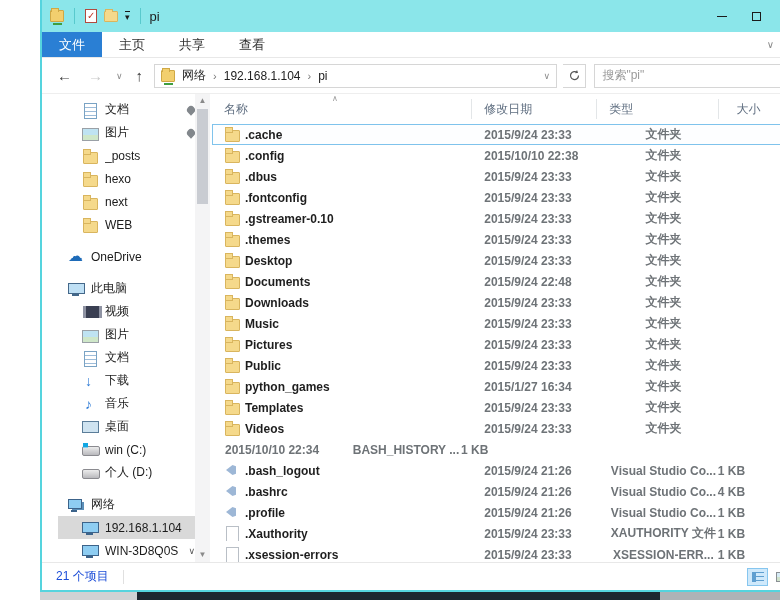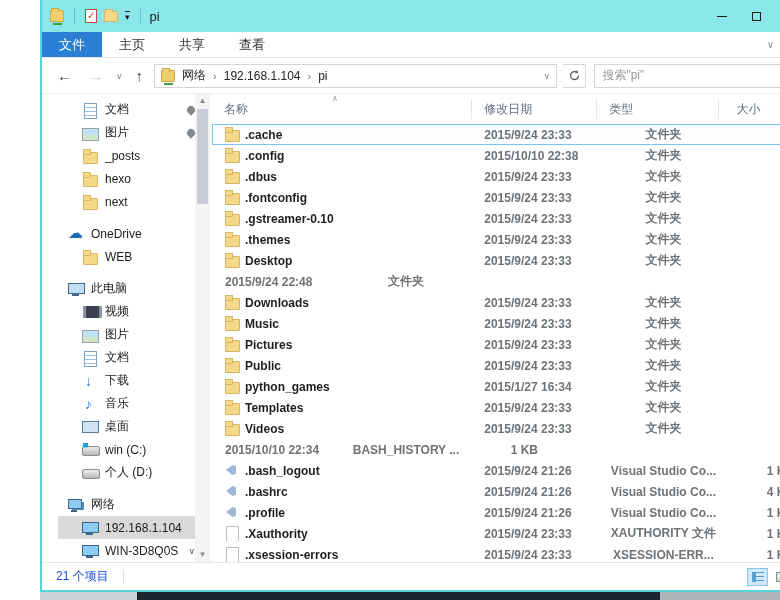--- a/index.html
+++ b/index.html
@@ -116,21 +116,21 @@
   .col-head { height:30px; flex:none; display:flex; align-items:center; font-size:12px; color:#5f6e80; position:relative; }
   .hcell { height:20px; display:flex; align-items:center; padding-left:12px; border-right:1px solid #e3e6e8; }
   .h-name { width:262px; } .h-date { width:126px; } .h-type { width:122px; } .h-size { width:89px; border-right:none; padding-left:18px; }
   .sort-chev { position:absolute; left:120px; top:0px; font-size:8px; color:#999; }
   .rows { flex:1;font-weight:bold; }
   .row { height:21px; display:flex; align-items:center; font-size:12px; border:1px solid transparent; }
   .row.selected { border-color:#7fc3ec; background:#fdfeff; }
   .cell-name { width:262px; display:flex; align-items:center; gap:6px; padding-left:11px; color:#1e1e1e; white-space:nowrap; overflow:hidden; }
   .cell-date { width:126px; color:#6e7377; padding-left:12px; }
   .cell-type { width:122px; color:#6e7377; padding-left:12px; white-space:nowrap; overflow:hidden;text-align:center; }
-  .cell-size { width:89px; color:#6e7377; text-align:right; padding-right:12px; }
+  .cell-size { width:89px; color:#6e7377; padding-right:12px; }
   .ficon { width:15px; height:15px; }
 
   
   .statusbar { height:28px; flex:none; border-top:1px solid #e8e8e8; display:flex; align-items:center; padding:0 14px; font-size:12px; color:#1d4ed8; }
   .status-sep { width:1px; height:14px; background:#e0e0e0; margin-left:14px; }
   .view-btns { margin-left:auto; display:flex; gap:4px; }
   .view-btn { width:21px; height:18px; display:flex; align-items:center; justify-content:center; border:1px solid transparent; }
   .view-btn.active { background:#cfe9fb; border-color:#86c6ef; }
   .vb-details { display:inline-block; width:12px; height:10px;
     background:repeating-linear-gradient(#5f9fd0 0 1.5px,transparent 1.5px 4px); border-left:4px solid #5f9fd0; }
@@ -234,28 +234,28 @@
           <div class="side-item lv2">
             <span class="sicon icon-folder"></span>
             <span class="slabel">hexo</span>
 
           </div>
           <div class="side-item lv2">
             <span class="sicon icon-folder"></span>
             <span class="slabel">next</span>
 
           </div>
+          <div class="side-item lv2">
+            <span class="sicon icon-folder"></span>
+            <span class="slabel">WEB</span>
+
+          </div>
           <div class="side-item lv1 gap">
             <span class="sicon icon-cloud"></span>
             <span class="slabel">OneDrive</span>
-
-          </div>
-          <div class="side-item lv2">
-            <span class="sicon icon-folder"></span>
-            <span class="slabel">WEB</span>
 
           </div>
           <div class="side-item lv1 gap">
             <span class="sicon icon-pc"></span>
             <span class="slabel">此电脑</span>
 
           </div>
           <div class="side-item lv2">
             <span class="sicon icon-film"></span>
             <span class="slabel">视频</span>
@@ -385,20 +385,24 @@
             <div class="row">
               <span class="cell-name">
                 <span class="ficon icon-folder"></span>
                 <span>Desktop</span>
               </span>
               <span class="cell-date">2015/9/24 23:33</span>
               <span class="cell-type">文件夹</span>
               <span class="cell-size"></span>
             </div>
             <div class="row">
+              <span class="cell-name">
+                <span class="ficon icon-folder"></span>
+                <span>Documents</span>
+              </span>
               <span class="cell-date">2015/9/24 22:48</span>
               <span class="cell-type">文件夹</span>
               <span class="cell-size"></span>
             </div>
             <div class="row">
               <span class="cell-name">
                 <span class="ficon icon-folder"></span>
                 <span>Downloads</span>
               </span>
               <span class="cell-date">2015/9/24 23:33</span>

